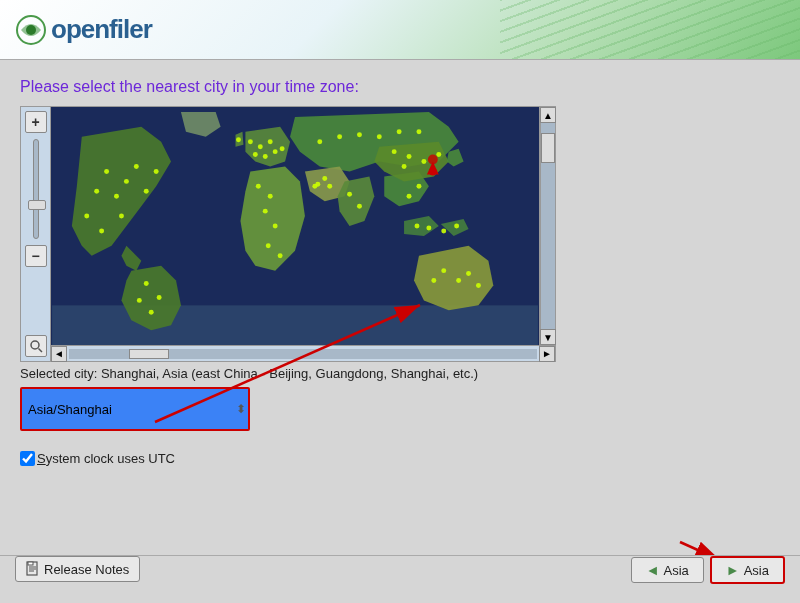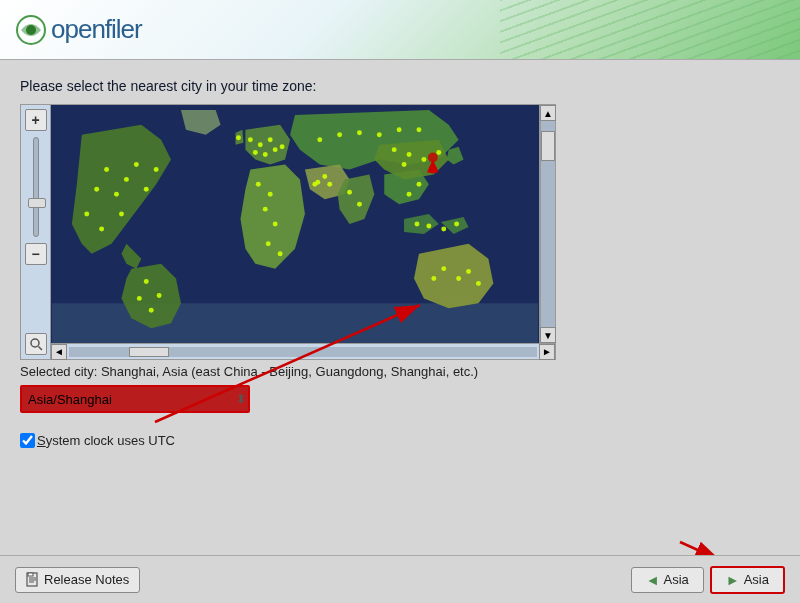--- a/index.html
+++ b/index.html
@@ -43,33 +43,33 @@
       align-items: center;
       gap: 4px;
     }
     .logo-icon {
       width: 32px;
       height: 32px;
     }
     .logo-text {
       font-size: 26px;
       color: #2a6090;
-      font-weight: 400;
+      font-weight: 700;
       letter-spacing: -1px;
     }
 
     
     .main {
       padding: 18px 20px 10px 20px;
       background: #d6d6d6;
     }
 
     .instruction {
-      font-size: 14px;
-      color: #0f172a;
+      font-size: 16px;
+      color: #6d28d9;
       margin-bottom: 10px;
     }
     .map-controls-left {
       display: flex;
       flex-direction: column;
       align-items: center;
       width: 30px;
       background: #c8d8e8;
       border: 1px solid #999;
       border-right: none;
@@ -215,24 +215,24 @@
     .selected-city-text {
       font-size: 13px;
       color: #222;
       margin-bottom: 6px;
       margin-top: 4px;
     }
 
     
     .timezone-select {
       width: 230px;
-      height: 28px;
+      height: 44px;
       border: 2px solid #cc0000;
       border-radius: 2px;
-      background: #b91c1c;
+      background: #3b82f6;
       padding: 4px 6px;
       font-size: 13px;
       appearance: none;
       -webkit-appearance: none;
       position: relative;
     }
     .select-wrapper {
       position: relative;
       display: inline-block;
       width: 230px;
@@ -269,21 +269,21 @@
     
     .footer {
       position: absolute;
       bottom: 0;
       left: 0;
       right: 0;
       height: 48px;
       background: #d6d6d6;
       border-top: 1px solid #aaa;
       display: flex;
-      align-items: center;
+      align-items: flex-start;
       justify-content: space-between;
       padding: 0 15px;
     }
     .footer-left {
       display: flex;
       align-items: center;
       gap: 4px;
     }
     .release-notes-btn {
       display: flex;

